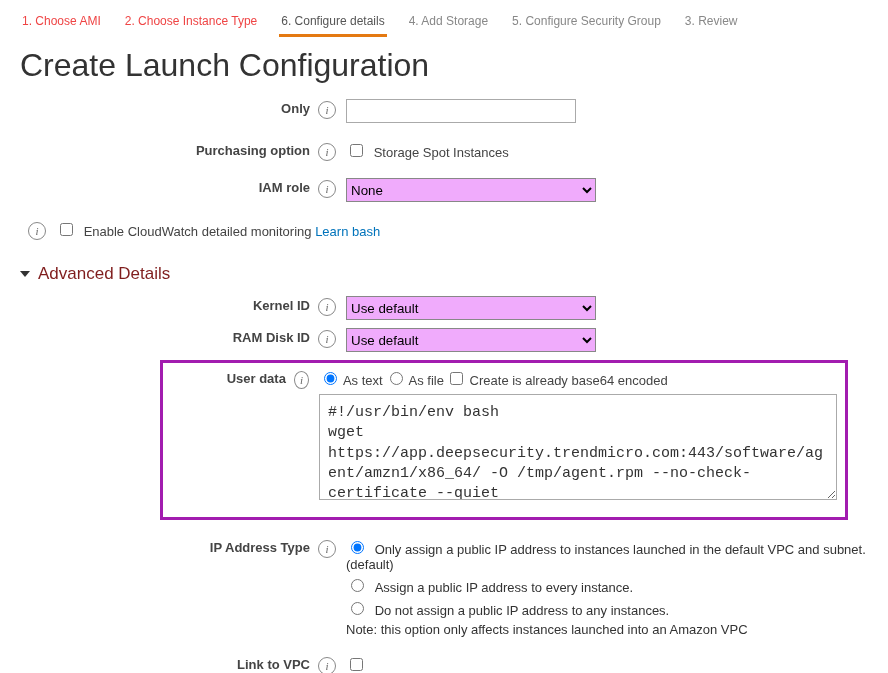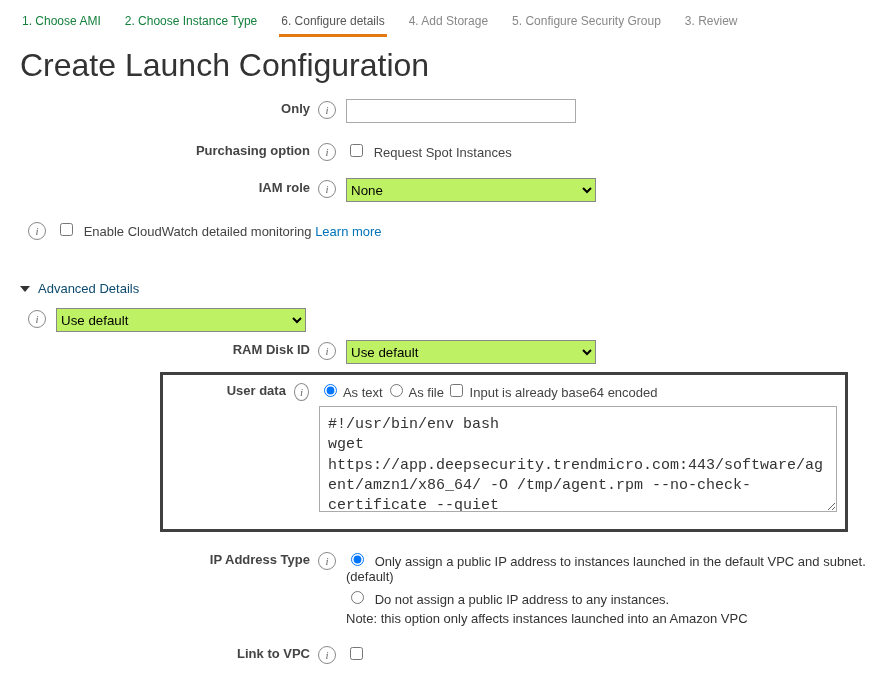--- a/index.html
+++ b/index.html
@@ -10,21 +10,21 @@
     padding: 8px 20px 30px 20px;
     background: #fff;
   }
   .wizard-nav {
     display: flex;
     gap: 20px;
     margin-bottom: 10px;
     font-size: 12px;
   }
   .wizard-step {
-    color: #15803d;
+    color: #ef4444;
     padding: 6px 2px;
     cursor: pointer;
   }
   .wizard-step.active {
     color: #555;
     border-bottom: 3px solid #e47911;
     font-weight: normal;
   }
   .wizard-step.disabled {
     color: #888;
@@ -73,50 +73,50 @@
   input[type="text"].txt {
     width: 220px;
     height: 22px;
     border: 1px solid #aaa;
     padding: 0 4px;
   }
   select.sel {
     width: 250px;
     height: 24px;
     border: 1px solid #888;
-    background: #bef264;
+    background: #f0abfc;
   }
   .checkbox-line label,
   .radio-line label {
     margin-left: 4px;
     color: #444;
   }
   .learn-more {
     color: #0073bb;
     cursor: pointer;
     display: inline-block;
     margin-top: 4px;
   }
   .section-header {
     display: flex;
     align-items: center;
-    font-size: 13px;
-    color: #0c4a6e;
-    margin: 42px 0 12px 0;
+    font-size: 17px;
+    color: #7f1d1d;
+    margin: 25px 0 12px 0;
   }
   .section-header .caret {
     display: inline-block;
     width: 0; height: 0;
     border-left: 5px solid transparent;
     border-right: 5px solid transparent;
     border-top: 6px solid #333;
     margin-right: 8px;
   }
   .highlight-box {
-    border: 3px solid #404040;
+    border: 3px solid #a21caf;
     padding: 6px 8px 8px 8px;
     margin-left: 140px;
     margin-right: 20px;
     margin-bottom: 18px;
   }
   .highlight-box .form-row { margin-bottom: 6px; }
   .highlight-box .form-label { width: 140px; }
   .userdata-opts {
     display: flex;
     align-items: center;
@@ -161,49 +161,50 @@
   <div class="form-control">
     <input type="text" class="txt" value="" style="">
   </div>
 </div>
 
 <div class="form-row">
   <div class="form-label">Purchasing option</div>
   <span class="info-icon">i</span>
   <div class="form-control checkbox-line">
     <input type="checkbox" style="">
-    <label>Request Spot Instances</label>
+    <label>Storage Spot Instances</label>
   </div>
 </div>
 
 <div class="form-row">
   <div class="form-label">IAM role</div>
   <span class="info-icon">i</span>
   <div class="form-control">
     <select class="sel">
       <option>None</option>
     </select>
   </div>
 </div>
 
 <div class="form-row">
   <span class="info-icon">i</span>
   <div class="form-control checkbox-line">
     <input type="checkbox" style="">
     <label>Enable CloudWatch detailed monitoring</label>
-    <div class="learn-more">Learn more</div>
+    <div class="learn-more">Learn bash</div>
   </div>
 </div>
 
 <div class="section-header">
   <span class="caret"></span>
   <span>Advanced Details</span>
 </div>
 
 <div class="form-row compact">
+  <div class="form-label">Kernel ID</div>
   <span class="info-icon">i</span>
   <div class="form-control">
     <select class="sel">
       <option>Use default</option>
     </select>
   </div>
 </div>
 
 <div class="form-row compact">
   <div class="form-label">RAM Disk ID</div>
@@ -224,41 +225,45 @@
         <span>
           <input type="radio" name="ud" checked="" style="">
           <label>As text</label>
         </span>
         <span>
           <input type="radio" name="ud" style="">
           <label>As file</label>
         </span>
         <span>
           <input type="checkbox" style="">
-          <label>Input is already base64 encoded</label>
+          <label>Create is already base64 encoded</label>
         </span>
       </div>
       <textarea class="ud" style="">#!/usr/bin/env bash
 wget
 https://app.deepsecurity.trendmicro.com:443/software/agent/amzn1/x86_64/ -O /tmp/agent.rpm --no-check-certificate --quiet
 rpm -ihv /tmp/agent.rpm</textarea>
     </div>
   </div>
 </div>
 
 <div class="form-row">
   <div class="form-label">IP Address Type</div>
   <span class="info-icon">i</span>
   <div class="form-control">
     <div class="radio-block">
       <input type="radio" name="ipat" checked="" style="">
       <label>Only assign a public IP address to instances launched in the default VPC and subnet. (default)</label>
     </div>
     <div class="radio-block">
       <input type="radio" name="ipat" style="">
+      <label>Assign a public IP address to every instance.</label>
+    </div>
+    <div class="radio-block">
+      <input type="radio" name="ipat" style="">
       <label>Do not assign a public IP address to any instances.</label>
     </div>
     <div class="note">Note: this option only affects instances launched into an Amazon VPC</div>
   </div>
 </div>
 
 <div class="form-row">
   <div class="form-label">Link to VPC</div>
   <span class="info-icon">i</span>
   <div class="form-control">

